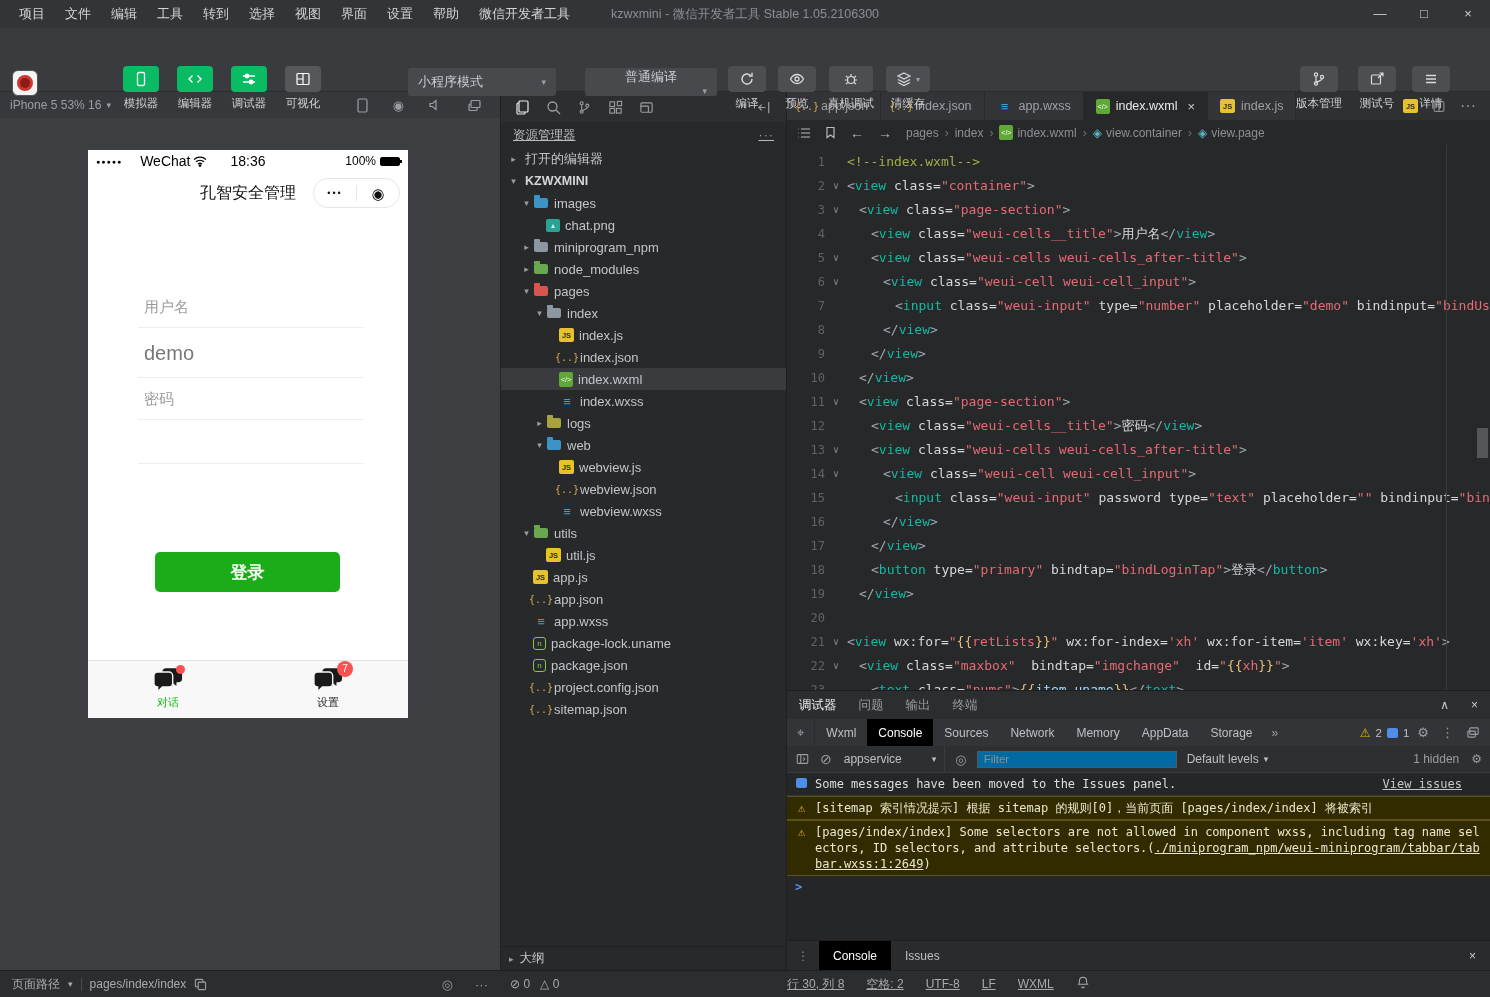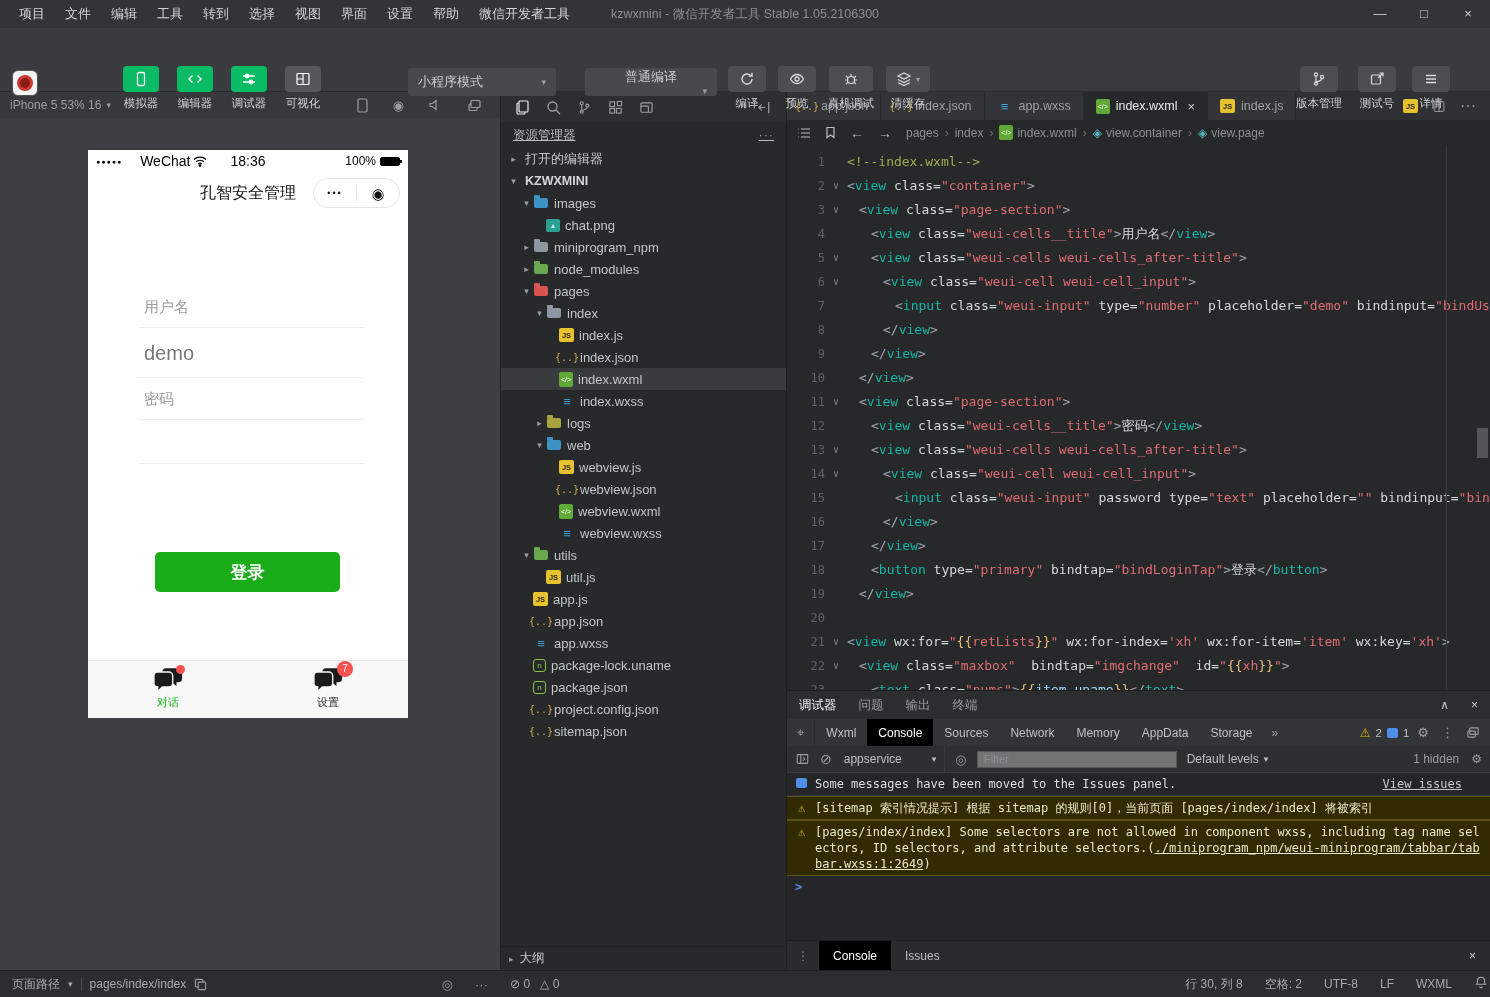--- a/index.html
+++ b/index.html
@@ -129,21 +129,21 @@
   .devtools .insp { padding:0 10px; color:#9a9da2; font-size:13px; border-right:1px solid #2a2b2d; height:100%; display:flex; align-items:center; }
   .dvtab { padding:0 11px; height:100%; display:flex; align-items:center; }
   .dvtab.active { background:#000; color:#fff; }
   .dv-over { padding:0 8px; color:#9a9da2; }
   .dv-badges { margin-left:auto; display:flex; align-items:center; gap:5px; padding-right:8px; font-size:11.5px; }
   .warn-ico { color:#e7c000; font-size:12px; }
   .msg-ico { display:inline-block; width:11px; height:10px; background:#4e8ee8; border-radius:2px; }
   .dv-tools { display:flex; gap:12px; color:#9a9da2; padding-right:10px; font-size:13px; align-items:center; }
   .con-bar { height:27px; flex:none; background:#2e2f31; border-bottom:1px solid #3a3b3d; display:flex; align-items:center; font-size:12px; color:#bdc0c4; padding:0 8px; gap:10px; }
   .con-bar .ctx { display:flex; align-items:center; gap:30px; border-right:1px solid #3a3b3d; padding:0 8px 0 2px; height:100%; }
-  .filter { width:200px; height:17px; background:#737373; border:1px solid #55575b; color:#ddd; font-size:11.5px; padding:0 6px; font-family:"Liberation Sans",sans-serif; }
+  .filter { width:200px; height:17px; background:#0369a1; border:1px solid #55575b; color:#ddd; font-size:11.5px; padding:0 6px; font-family:"Liberation Sans",sans-serif; }
   .filter::placeholder { color:#8b8e93; }
   .con-bar .right { margin-left:auto; display:flex; align-items:center; gap:12px; color:#9a9da2; }
   .con-body { flex:1; overflow:hidden; font-family:"DejaVu Sans Mono",monospace; font-size:12px; color:#dcdee1; }
   .msg { display:flex; padding:3px 8px; border-bottom:1px solid #333437; line-height:16px; gap:7px; }
   .msg.warning { background:#332b00; border-top:1px solid #5c5217; border-bottom:1px solid #5c5217; color:#e8e6cf; }
   .msg .mic { flex:none; width:13px; text-align:center; }
   .msg .mtext { flex:1; word-break:break-all; }
   .msg a { color:inherit; text-decoration:underline; }
   .msg .vlink { flex:none; color:#c5c7ca; text-decoration:underline; padding-right:20px; }
   .prompt { padding:4px 8px; color:#5a8ff0; font-weight:bold; }
@@ -152,21 +152,21 @@
   .drawer .dtab2 { padding:0 14px; height:100%; display:flex; align-items:center; }
   .drawer .dtab2.active { background:#000; color:#fff; }
   .drawer .close { margin-left:auto; padding:0 14px; color:#c9ccd0; }
 
   
   .bottombar { height:27px; flex:none; background:#2c2d2f; border-top:1px solid #1f2022; display:flex; align-items:center; font-size:12px; color:#a7aaad; }
   .bb-left { width:500px; flex:none; display:flex; align-items:center; gap:8px; padding:0 12px; }
   .bb-left .divider { width:1px; height:13px; background:#4a4c4f; }
   .bb-left .right-icons { margin-left:auto; display:flex; gap:22px; align-items:center; color:#9a9da2; font-size:13px; }
   .bb-mid { width:287px; flex:none; display:flex; align-items:center; gap:10px; padding:0 10px; }
-  .bb-right { flex:1; display:flex; align-items:center; justify-content:flex-end; gap:22px; padding-right:2px; }
+  .bb-right { flex:1; display:flex; align-items:center; justify-content:flex-start; gap:22px; padding-right:2px;text-decoration:underline; }
   .caret-sm { font-size:9px; }
 </style>
 </head>
 <body>
 
 <div class="app">
 
   <div class="titlebar">
     <div class="win-title">kzwxmini - 微信开发者工具 Stable 1.05.2106300</div>
     <div class="menus" id="menus">
@@ -504,25 +504,20 @@
           </div>
           <div class="trow" style="padding-left: 45px;">
             <span class="arrow"></span>
             <span class="ic ic-js">JS</span>
             <span class="tname">webview.js</span>
           </div>
           <div class="trow" style="padding-left: 45px;">
             <span class="arrow"></span>
             <span class="ic ic-json">{..}</span>
             <span class="tname">webview.json</span>
-          </div>
-          <div class="trow" style="padding-left: 45px;">
-            <span class="arrow"></span>
-            <span class="ic ic-wxml">&lt;/&gt;</span>
-            <span class="tname">webview.wxml</span>
           </div>
           <div class="trow" style="padding-left: 45px;">
             <span class="arrow"></span>
             <span class="ic ic-wxss">≡</span>
             <span class="tname">webview.wxss</span>
           </div>
           <div class="trow" style="padding-left: 19px;">
             <span class="arrow">▾</span>
             <span class="ic">
               <i class="fo fo-green"></i>

